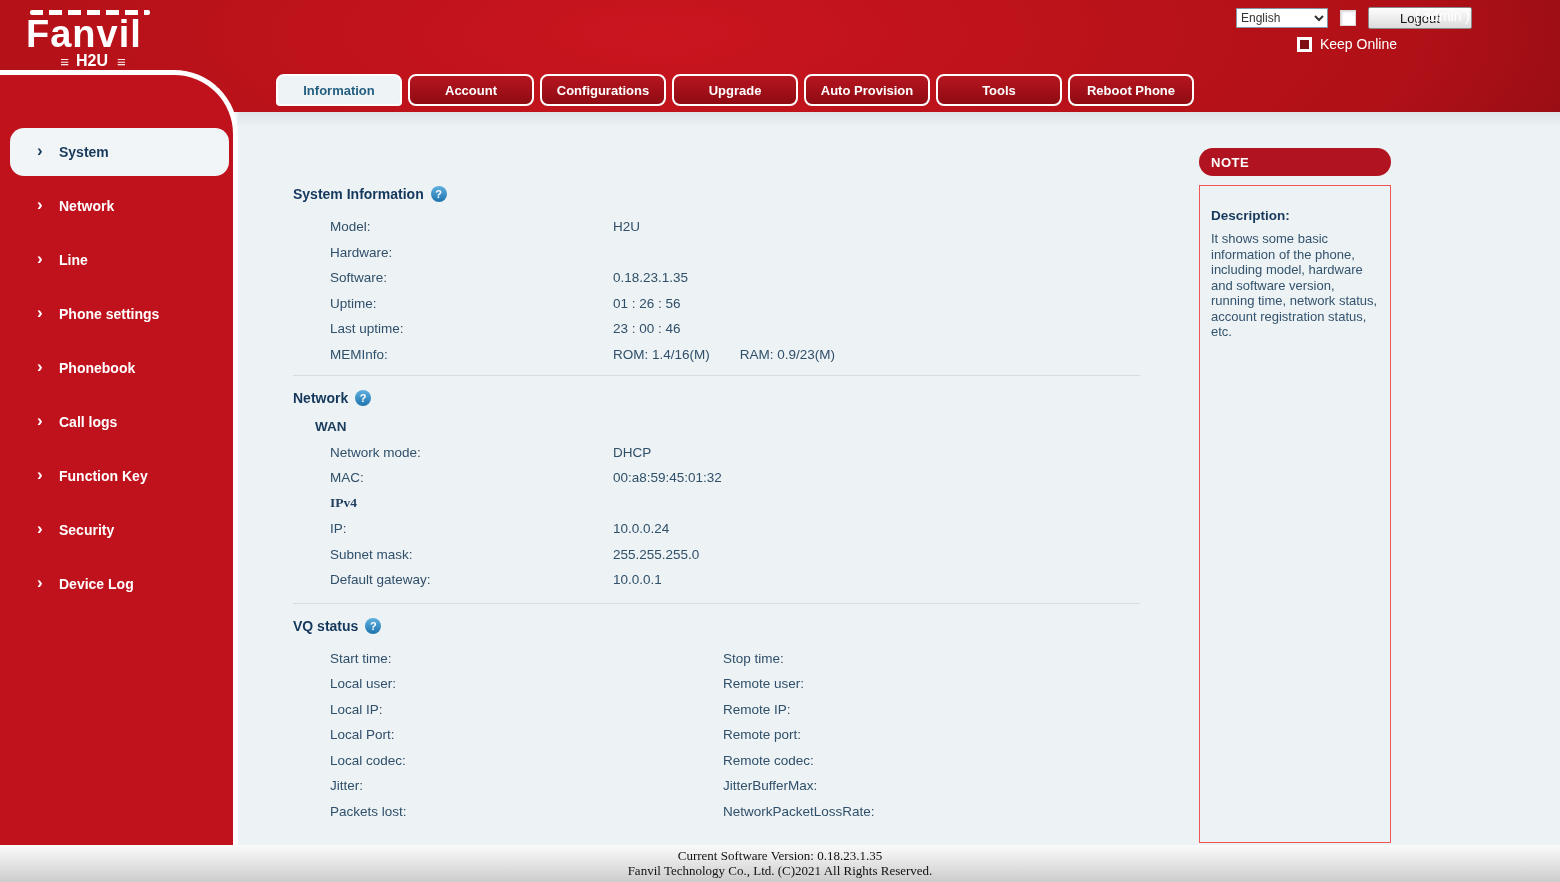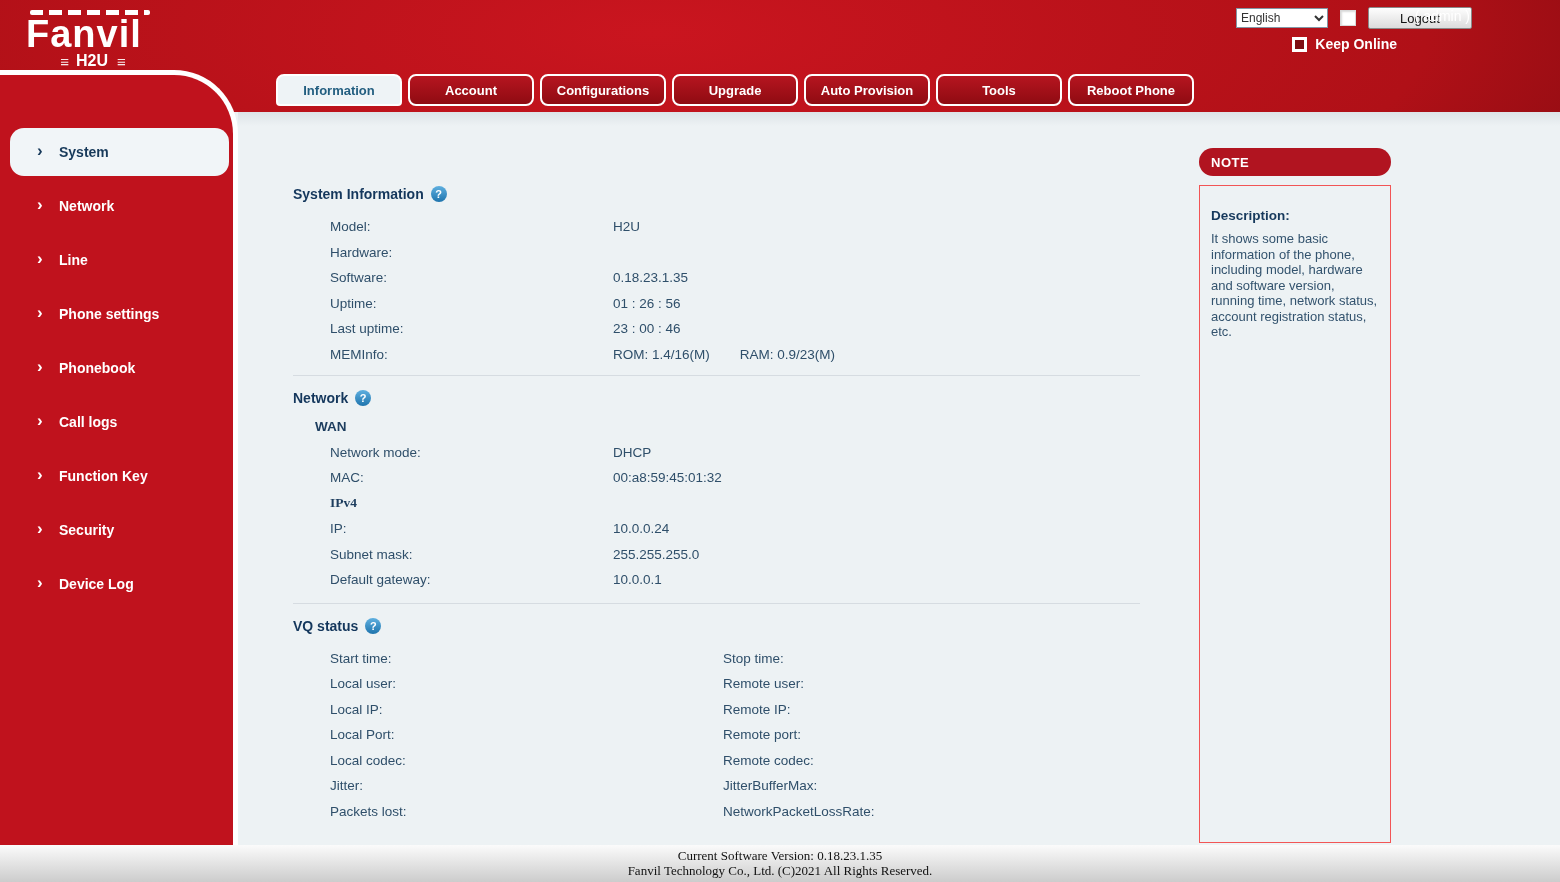--- a/index.html
+++ b/index.html
@@ -19,21 +19,21 @@
   .logo-dash { font-size:15px; opacity:.9; letter-spacing:-2px; }
 
   .header-controls { position:absolute; right:88px; top:7px; display:flex; align-items:center; gap:12px; z-index:3; }
   .lang-select { width:92px; height:20px; font-size:12px; color:#333; border:1px solid #8296a5; background:#fff; }
   .hdr-checkbox { appearance:none; -webkit-appearance:none; width:16px; height:16px; background:#fff; border:1px solid #d8d8d8; box-shadow: inset 1px 1px 2px rgba(0,0,0,.15); }
   .logout-btn { width:104px; height:22px; font-size:13px; color:#111;
     background:linear-gradient(#fefefe,#dcdcdc); border:1px solid #8a8a8a; border-radius:2px; }
   .admin-label { position:absolute; right:88px; top:8px; color:#fff; font-weight:normal; font-size:14px; z-index:3; }
   .keep-online { position:absolute; right:163px; top:36px; display:flex; align-items:center; gap:8px; z-index:3; }
   .keep-online-box { appearance:none; -webkit-appearance:none; width:15px; height:15px; background:#7e0e13; border:3px solid #fff; }
-  .keep-online-label { color:#fff; font-weight:bold; font-size:14px; }
+  .keep-online-label { color:#fff; font-weight:normal; font-size:14px; }
 
   
   .tabs { position:absolute; left:276px; top:74px; display:flex; gap:6px; z-index:4; }
   .tab { width:126px; height:32px; border:2px solid #fff; border-radius:8px;
     background:linear-gradient(#b61520,#8f0b12); color:#fff; font-size:13px; font-weight:600;
     display:flex; align-items:center; justify-content:center; cursor:pointer; }
   .tab.active { background:#eef3f6; color:#235e80; border-bottom-left-radius:4px; border-bottom-right-radius:4px; }
 
   
   .sidebar { position:absolute; left:0; top:70px; width:238px; height:775px; z-index:5;

